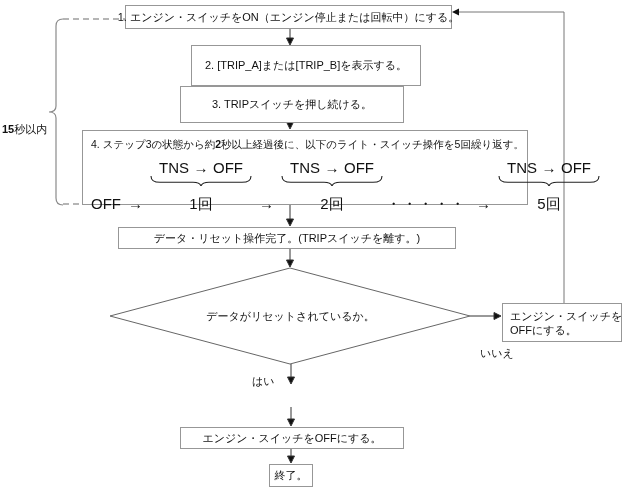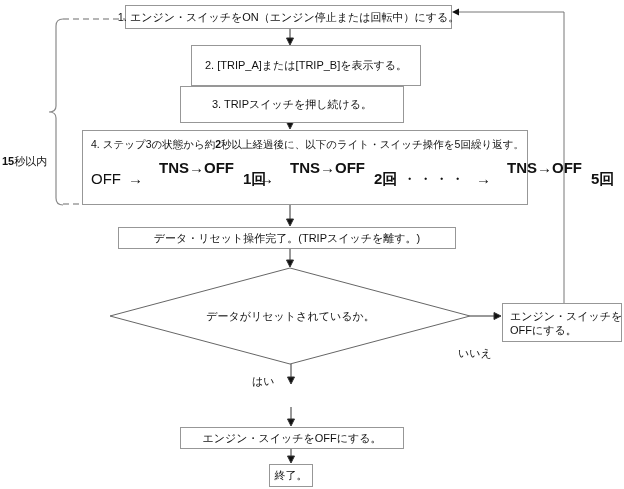--- a/index.html
+++ b/index.html
@@ -10,34 +10,34 @@
     display:flex;align-items:center;justify-content:center;font-size:11px;white-space:nowrap;z-index:2;}
   .lbl{position:absolute;font-size:11px;white-space:nowrap;z-index:2;}
   #box1{left:125px;top:5px;width:327px;height:24px;font-size:11px;}
   #box2{left:175px;top:45px;width:230px;height:41px;margin-left:16px;}
   #box3{left:180px;top:86px;width:224px;height:37px;}
   #box4{left:82px;top:130px;width:446px;height:75px;display:block;padding:7px 6px 4px 8px;}
   #box4 .t4{font-size:10.5px;white-space:nowrap;}
   .seq{display:flex;align-items:flex-end;font-size:15px;margin-top:9px;line-height:13px;}
   .seq .arr{margin:0 7px;}
   .seq .dots{margin:0 3px;letter-spacing:1px;}
-  .grp{display:flex;flex-direction:row;width:102px;flex:none;font-weight:bold;}
+  .grp{display:flex;flex-direction:column;width:102px;flex:none;}
   .grp .pair{display:flex;justify-content:space-between;padding:0 9px;}
   .grp .brace{width:100%;height:11px;margin-top:1px;display:block;}
   .grp .cnt{text-align:center;margin-top:11px;}
   #box5{left:118px;top:227px;width:338px;height:22px;}
   #noBox{left:502px;top:303px;width:120px;height:39px;display:block;padding:5px 0 0 7px;
     line-height:14px;text-align:left;}
   #box6{left:231px;top:385px;width:124px;height:22px;}
   #box7{left:180px;top:427px;width:224px;height:22px;}
   #box8{left:269px;top:464px;width:44px;height:23px;}
   #decisionText{left:170px;top:309px;width:241px;text-align:center;}
-  #noLbl{left:458px;top:298px;margin-top:48px;}
+  #noLbl{left:480px;top:298px;margin-top:48px;}
   #yesLbl{left:252px;top:362px;margin-top:12px;}
-  #timeLbl{left:2px;top:122px;font-size:11px;margin-top:32px;}
+  #timeLbl{left:2px;top:122px;font-size:11px;}
   #timeLbl b{font-weight:bold;}
 </style>
 </head>
 <body>
 
 <div id="stage">
 
   <svg id="lines" viewBox="0 0 624 489" xmlns="http://www.w3.org/2000/svg">
 
     <polygon points="110,316 290,268 470,316 290,364" fill="#ffffff" stroke="#666666" stroke-width="1"></polygon>

